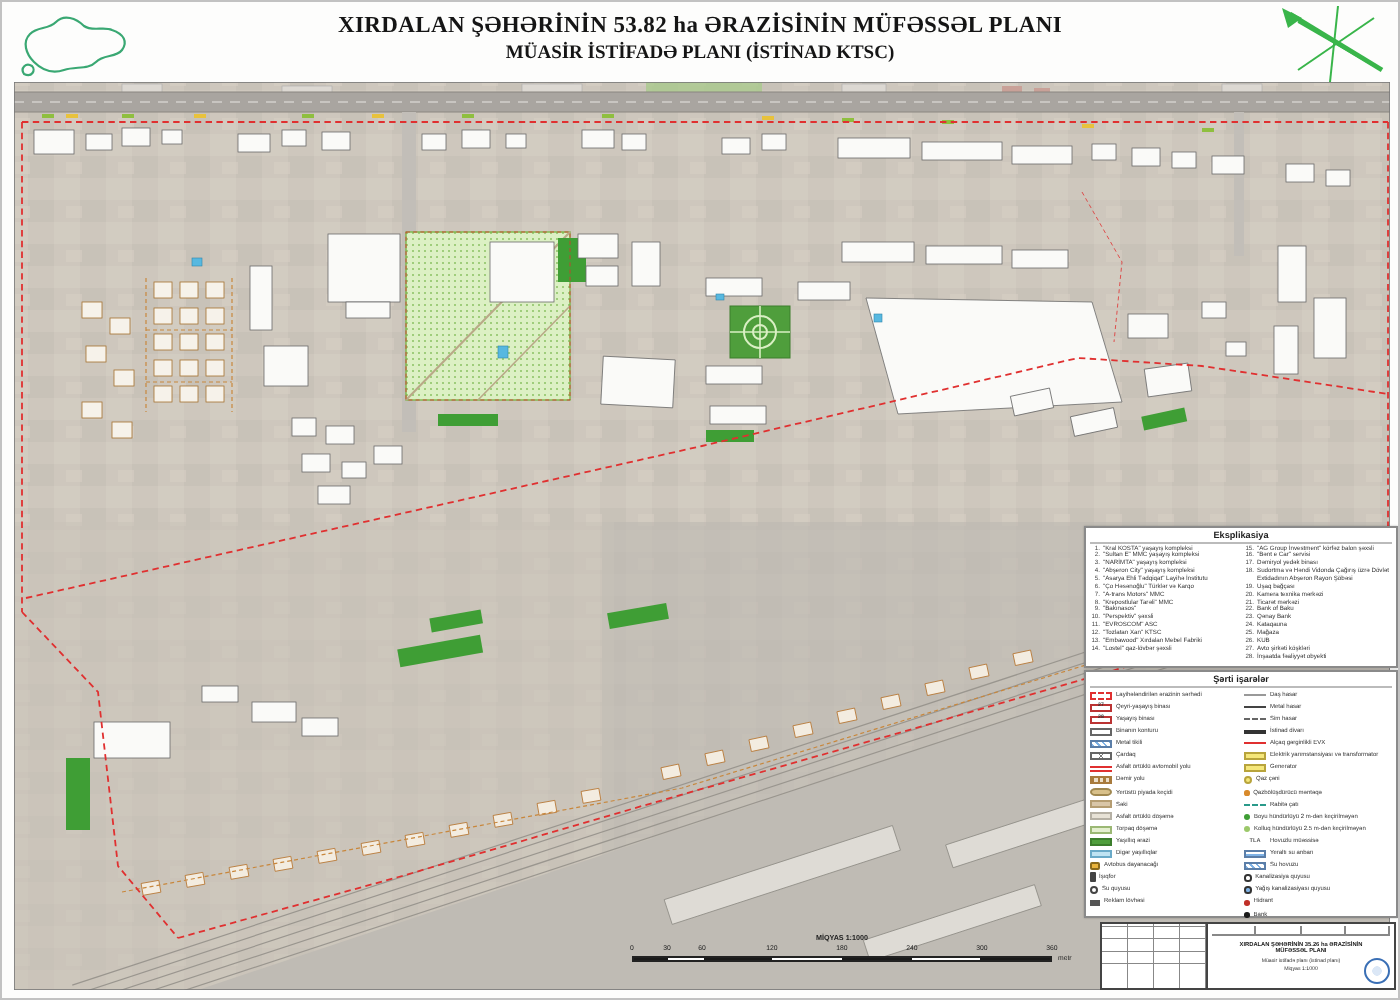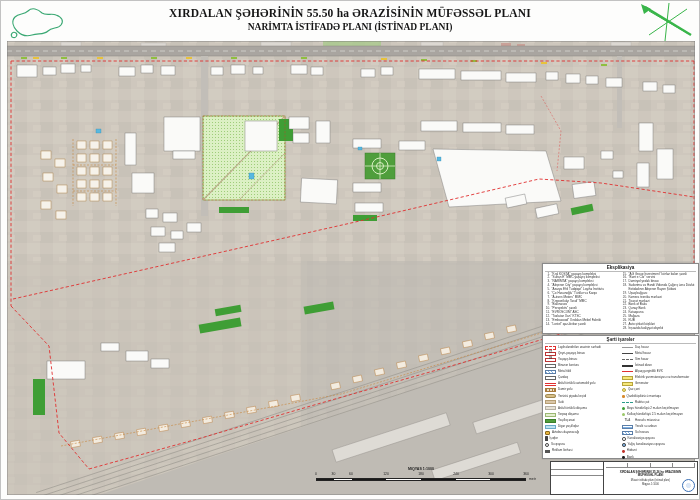--- a/index.html
+++ b/index.html
@@ -80,22 +80,22 @@
 </head>
 <body>
 
 <div class="sheet">
 
   <svg class="map-svg" width="80" height="42" style="left:2px;top:1px;">
     <path d="M14,29 C10,25 8,19 12,15 C16,11 21,13 25,9 C29,5 35,7 39,11 C43,14 49,11 53,13 C59,15 61,19 58,23 C55,27 49,25 45,29 C41,33 35,31 29,33 C23,35 18,33 14,29 Z
              M9,35 C7,32 10,29 13,31 C15,33 13,37 9,35 Z" fill="none" stroke="#3aa873" stroke-width="1.1"></path>
   </svg>
 
-  <div class="title-line1">XIRDALAN ŞƏHƏRİNİN 55.50 ha ƏRAZİSİNİN MÜFƏSSƏL PLANI</div>
-  <div class="title-line2">NARİMTA İSTİFADƏ PLANI (İSTİNAD PLANI)</div>
+  <div class="title-line1">XIRDALAN ŞƏHƏRİNİN 53.82 ha ƏRAZİSİNİN MÜFƏSSƏL PLANI</div>
+  <div class="title-line2">MÜASİR İSTİFADƏ PLANI (İSTİNAD KTSC)</div>
 
   <svg class="map-svg" width="70" height="42" style="left:628px;top:0;">
     <g stroke="#39b54a">
       <line x1="20" y1="10" x2="58" y2="32" stroke-width="1"></line>
       <line x1="58" y1="8" x2="20" y2="34" stroke-width="1"></line>
       <line x1="40" y1="2" x2="36" y2="40" stroke-width="1"></line>
       <line x1="62" y1="34" x2="16" y2="6" stroke-width="2.4"></line>
     </g>
     <polygon points="12,3 22,8 15,13" fill="#39b54a"></polygon>
   </svg>

